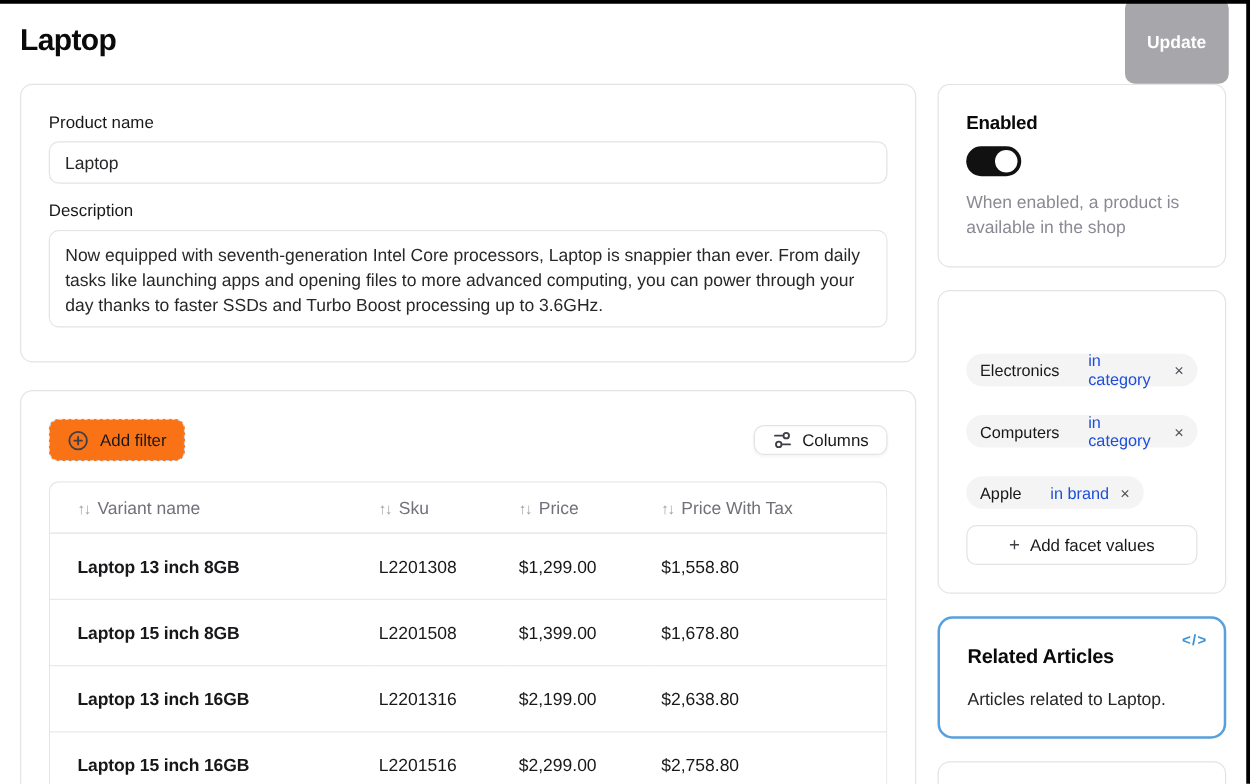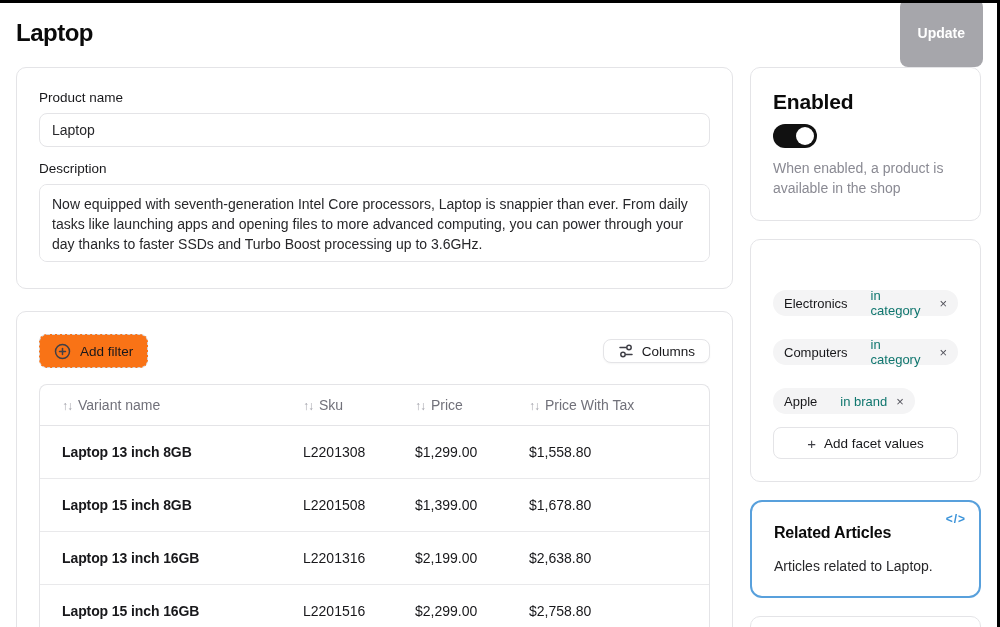--- a/index.html
+++ b/index.html
@@ -46,32 +46,32 @@
   .vtable col.c1 { width:255px; } .vtable col.c2 { width:112px; } .vtable col.c3 { width:114px; }
   .vtable th { height:40px; text-align:left; font-size:14px; font-weight:500; color:#71717a;
     border-bottom:1px solid #e4e4e7; padding:0 0 0 8px; white-space:nowrap; }
   .vtable th.first, .vtable td.first { padding-left:22px; }
   .vtable td { height:53px; font-size:14px; color:#18181b; border-bottom:1px solid #e9e9eb;
     padding:0 0 0 8px; white-space:nowrap; }
   .vtable td.first { font-weight:600; letter-spacing:-0.1px; }
   .sort-arrows { color:#a1a1aa; font-size:12px; margin-right:6px; letter-spacing:-1px; }
 
   
-  .card-title { font-size:21px; font-weight:700; color:#0a0a0a; letter-spacing:-0.2px; }
+  .card-title { font-size:15px; font-weight:700; color:#0a0a0a; letter-spacing:-0.2px; }
   .toggle { width:44px; height:24px; background:#111; border-radius:12px; position:relative;
     margin:10px 0; cursor:pointer; }
   .toggle .knob { position:absolute; top:3px; right:3px; width:18px; height:18px;
     background:#fff; border-radius:50%; }
   .muted { font-size:14px; line-height:20px; color:#8a8a93; }
 
   .chips { margin-top:28px; display:flex; flex-direction:column; align-items:flex-start; gap:23px; }
   .chip { display:inline-flex; align-items:center; background:#f4f4f5; border-radius:13px;
     height:26px; padding:0 11px; font-size:13px; }
   .chip .chip-value { font-weight:500; color:#18181b; }
-  .chip .chip-qualifier { color:#0f766e; margin-left:5px;padding-left:18px; }
+  .chip .chip-qualifier { color:#1d4ed8; margin-left:5px;padding-left:18px; }
   .chip .chip-close { color:#52525b; margin-left:9px; font-size:13px; cursor:pointer; }
   .add-facet-btn { margin-top:13px; width:100%; height:32px; display:flex; align-items:center;
     justify-content:center; gap:8px; background:#fff; border:1px solid #e4e4e7; border-radius:8px;
     font-family:inherit; font-size:13.5px; font-weight:500; color:#18181b; cursor:pointer; }
   .plus-glyph { font-size:15px; font-weight:400; color:#3f3f46; }
 
   .related-card { border:2px solid #58a0dc; border-radius:12px; padding:22px; position:relative; }
   .code-icon { position:absolute; top:10px; right:13px; color:#3b93d9; font-size:12px;
     font-weight:600; letter-spacing:1px; cursor:pointer; }
   .related-card .card-title { font-size:16px; margin-bottom:16px; }

